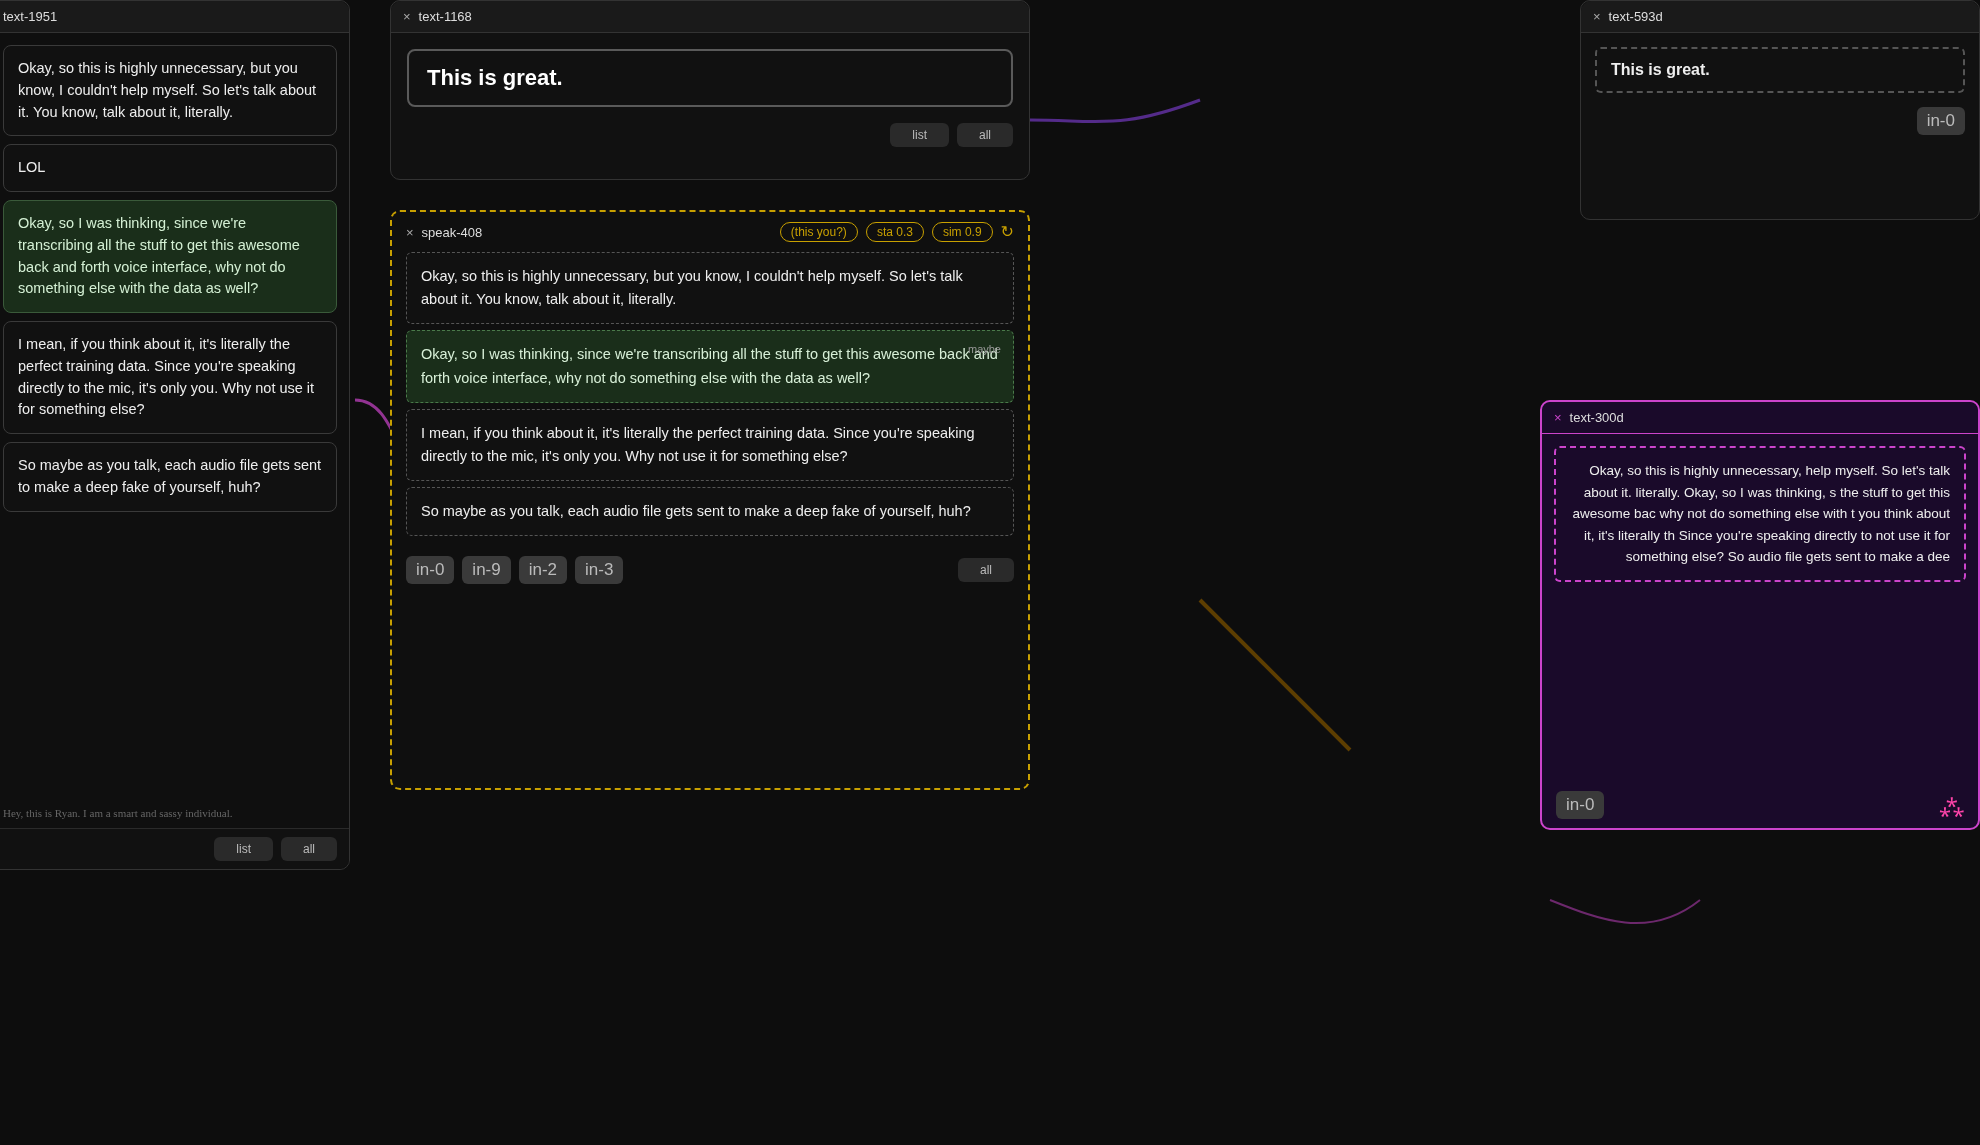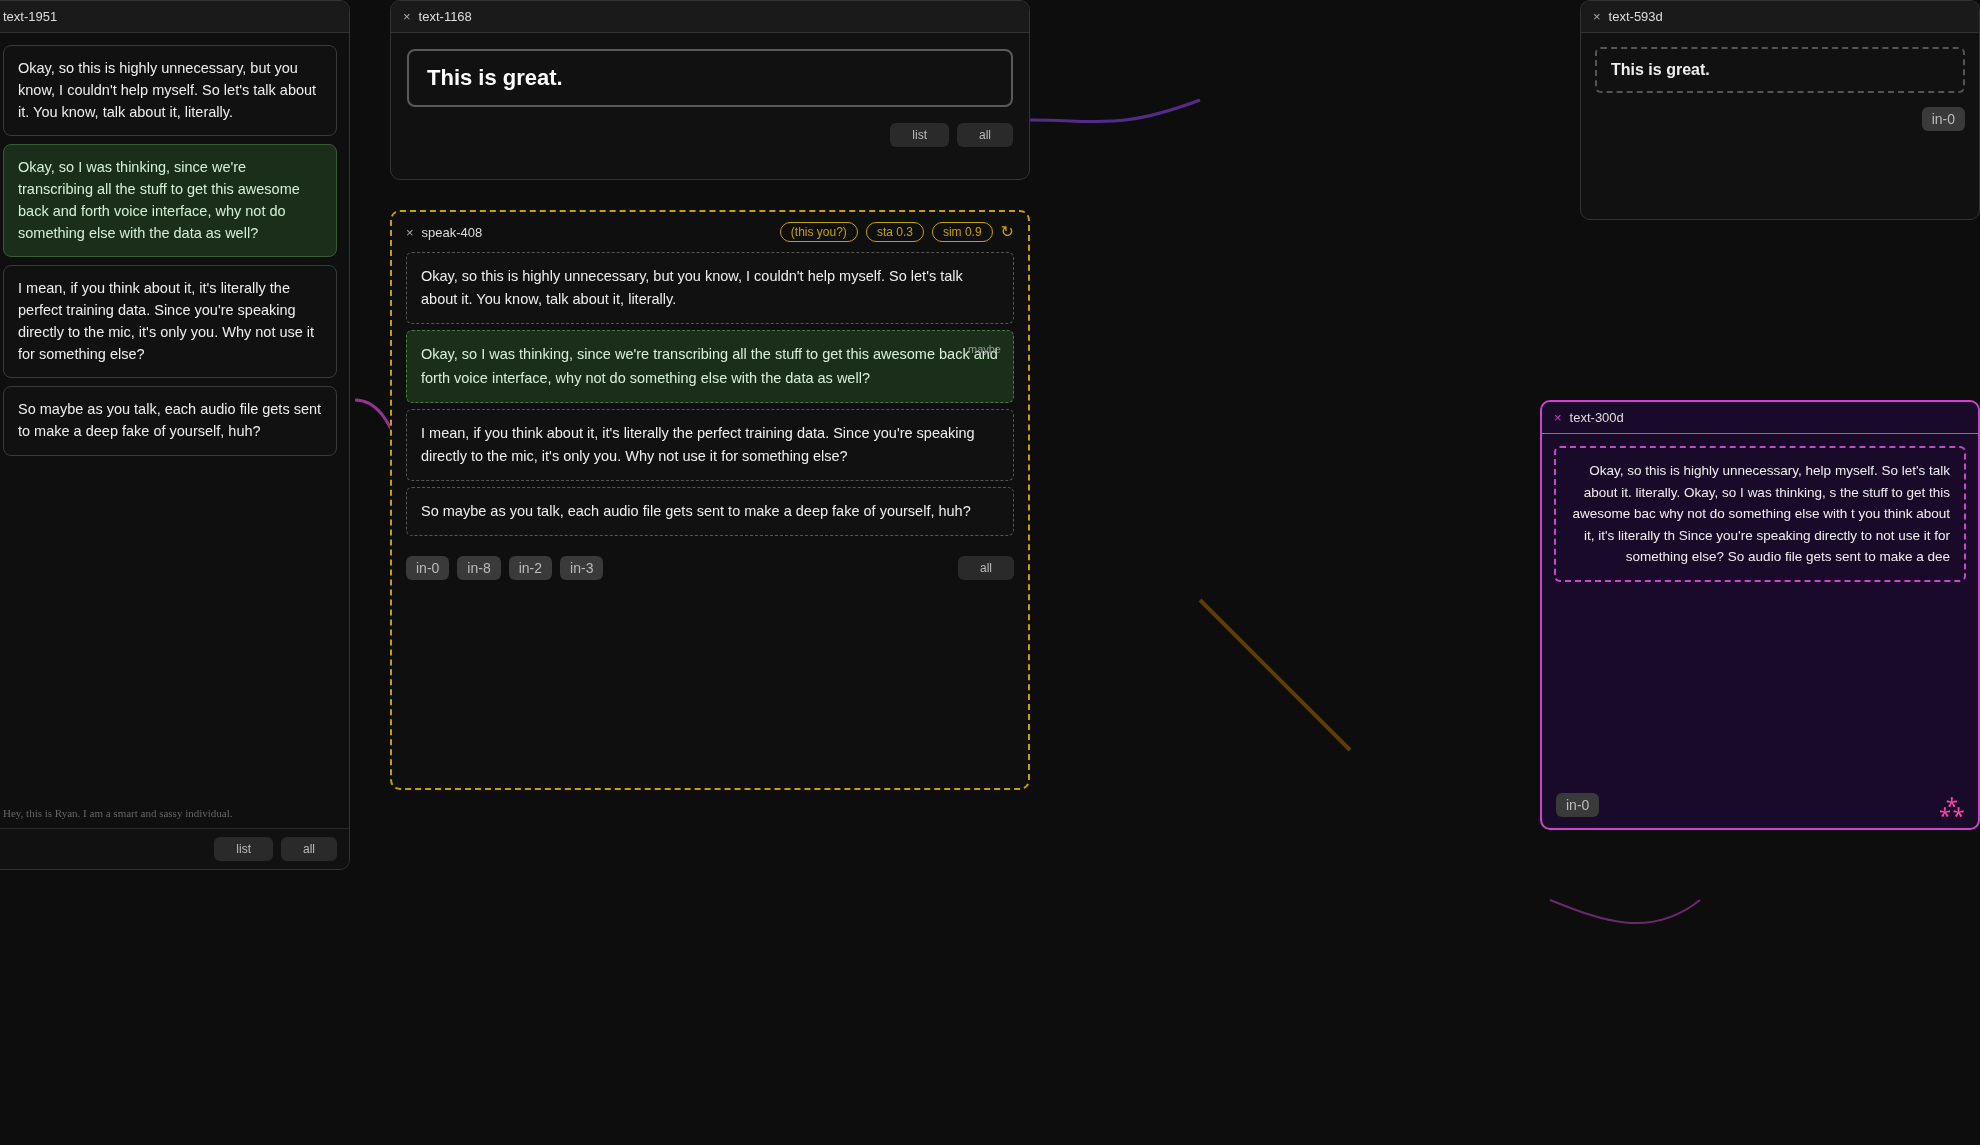--- a/index.html
+++ b/index.html
@@ -277,21 +277,21 @@
       padding: 5px 22px;
       font-size: 12px;
       cursor: pointer;
     }
     .pill-btn-sm {
       background: #2a2a2a;
       color: #bbb;
       border: none;
       border-radius: 6px;
       padding: 4px 10px;
-      font-size: 14px;
+      font-size: 17px;
       cursor: pointer;
     }
     .pill-btn-sm.in {
       background: #3a3a3a;
     }
 
     
     .pink-icon {
       color: #ff44aa;
       font-size: 22px;
@@ -312,20 +312,23 @@
 </svg>
 
 <div class="card card-left">
   <div class="card-title">
     <span>text-1951</span>
   </div>
   <div class="card-left-content">
 
     <div class="msg-bubble">
       <span>Okay, so this is highly unnecessary, but you know, I couldn't help myself. So let's talk about it. You know, talk about it, literally.</span>
+    </div>
+    <div class="msg-bubble">
+      <span>LOL</span>
     </div>
     <div class="msg-bubble green-tint">
       <span>Okay, so I was thinking, since we're transcribing all the stuff to get this awesome back and forth voice interface, why not do something else with the data as well?</span>
     </div>
     <div class="msg-bubble">
       <span>I mean, if you think about it, it's literally the perfect training data. Since you're speaking directly to the mic, it's only you. Why not use it for something else?</span>
     </div>
     <div class="msg-bubble">
       <span>So maybe as you talk, each audio file gets sent to make a deep fake of yourself, huh?</span>
     </div>
@@ -373,21 +376,21 @@
     </div>
     <div class="speak-msg">
       <span>I mean, if you think about it, it's literally the perfect training data. Since you're speaking directly to the mic, it's only you. Why not use it for something else?</span>
     </div>
     <div class="speak-msg">
       <span>So maybe as you talk, each audio file gets sent to make a deep fake of yourself, huh?</span>
     </div>
   </div>
   <div class="speak-card-bottom">
     <button class="pill-btn-sm in">in-0</button>
-    <button class="pill-btn-sm in">in-8</button>
+    <button class="pill-btn-sm in">in-9</button>
     <button class="pill-btn-sm in">in-2</button>
     <button class="pill-btn-sm in">in-3</button>
     <div style="flex:1"></div>
     <button class="pill-btn">all</button>
   </div>
 </div>
 
 <div class="card card-right-top">
   <div class="card-title">
     <span class="close-x">×</span>

